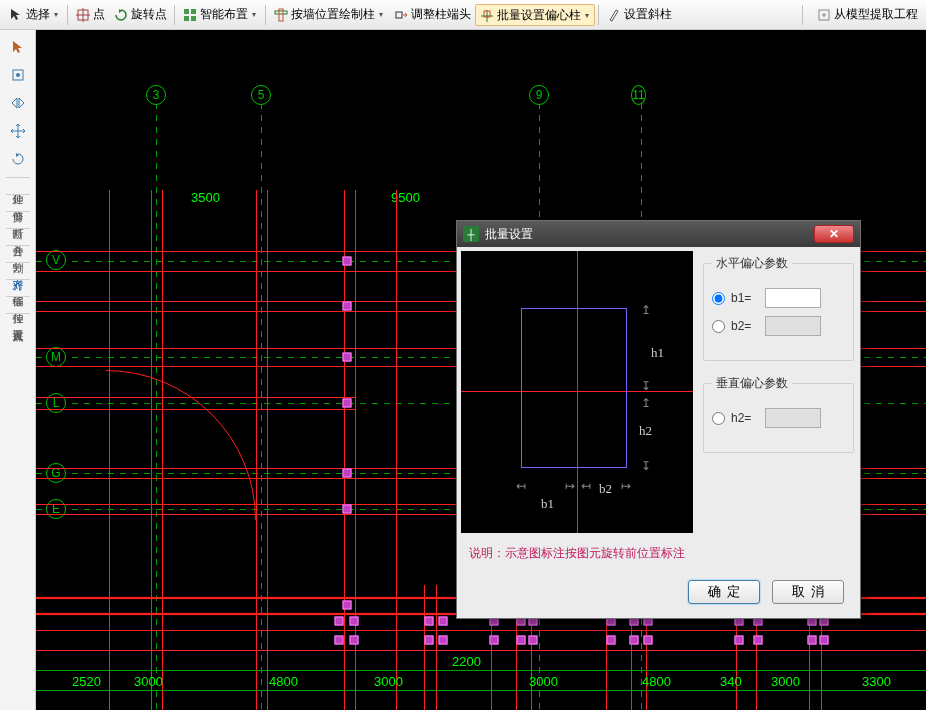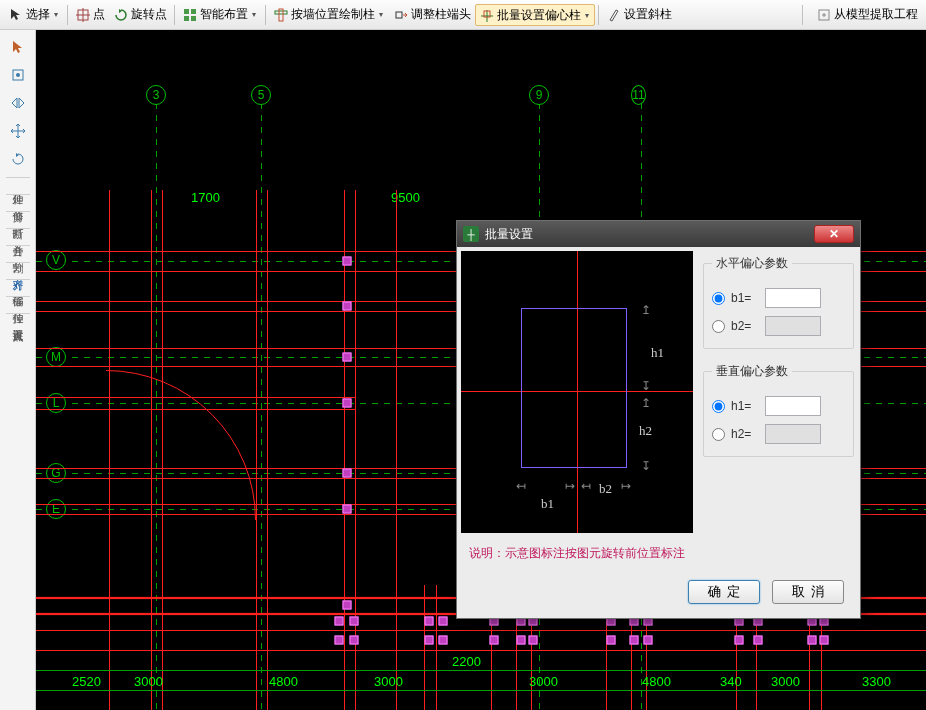--- a/index.html
+++ b/index.html
@@ -88,21 +88,21 @@
   cursor: pointer; font-weight:bold;
 }
 .dlg-body { padding: 4px; display: flex; gap: 8px; }
 .dlg-preview {
   width: 232px; height: 282px; background: #000; position: relative; flex-shrink: 0;
 }
 .dlg-right {
   flex: 1; display: flex; flex-direction: column; gap: 14px; padding: 4px 2px;
 }
 .fieldset {
-  border: 1px solid #d0d0d0; padding: 10px 8px 12px 8px; position: relative; border-radius: 2px;
+  border: 1px solid #d0d0d0; padding: 10px 8px 24px 8px; position: relative; border-radius: 2px;
 }
 .fieldset-title {
   background: #ececec; padding: 0 4px; color: #333;
 }
 .param-row { display: flex; align-items: center; gap: 4px; margin-top: 8px; }
 .param-row:first-of-type { margin-top: 6px; }
 .param-row input[type=radio] { margin-right: 2px; }
 .param-row label { width: 30px; color: #333; }
 .param-row input[type=text] {
   width: 56px; height: 20px; border: 1px solid #abadb3; padding: 0 4px; font-size: 12px;
@@ -294,21 +294,21 @@
     <div class="axis-bub" style="left:215px; top:55px;">5</div>
     <div class="axis-bub" style="left:493px; top:55px;">9</div>
     <div class="axis-bub" style="left:595px; top:55px; width:15px;">11</div>
 
     <div class="axis-bub" style="left:10px; top:220px;">V</div>
     <div class="axis-bub" style="left:10px; top:317px;">M</div>
     <div class="axis-bub" style="left:10px; top:363px;">L</div>
     <div class="axis-bub" style="left:10px; top:433px;">G</div>
     <div class="axis-bub" style="left:10px; top:469px;">E</div>
 
-    <div class="dim-text" style="left:155px; top:160px;">1700</div>
+    <div class="dim-text" style="left:155px; top:160px;">3500</div>
     <div class="dim-text" style="left:355px; top:160px;">9500</div>
 
     <div class="grid-line h red" style="top:221px;"></div>
     <div class="grid-line h red" style="top:241px;"></div>
     <div class="grid-line h red" style="top:271px;"></div>
     <div class="grid-line h red" style="top:281px;"></div>
     <div class="grid-line h red" style="top:318px;"></div>
     <div class="grid-line h red" style="top:336px;"></div>
     <div class="grid-line h red" style="top:367px; width:320px;"></div>
     <div class="grid-line h red" style="top:379px; width:320px;"></div>
@@ -431,25 +431,20 @@
             </div>
             <div class="param-row">
               <input type="radio" name="hparam" style="">
               <label>b2=</label>
               <input type="text" disabled="" style="">
             </div>
           </fieldset>
           <fieldset class="fieldset">
             <legend class="fieldset-title">垂直偏心参数</legend>
             <div class="param-row">
-              <input type="radio" name="vparam" checked="" style="">
-              <label>h1=</label>
-              <input type="text" style="">
-            </div>
-            <div class="param-row">
               <input type="radio" name="vparam" style="">
               <label>h2=</label>
               <input type="text" disabled="" style="">
             </div>
           </fieldset>
         </div>
       </div>
       <div class="dlg-footer">
         <div class="dlg-note">说明：示意图标注按图元旋转前位置标注</div>
         <div class="dlg-buttons">

